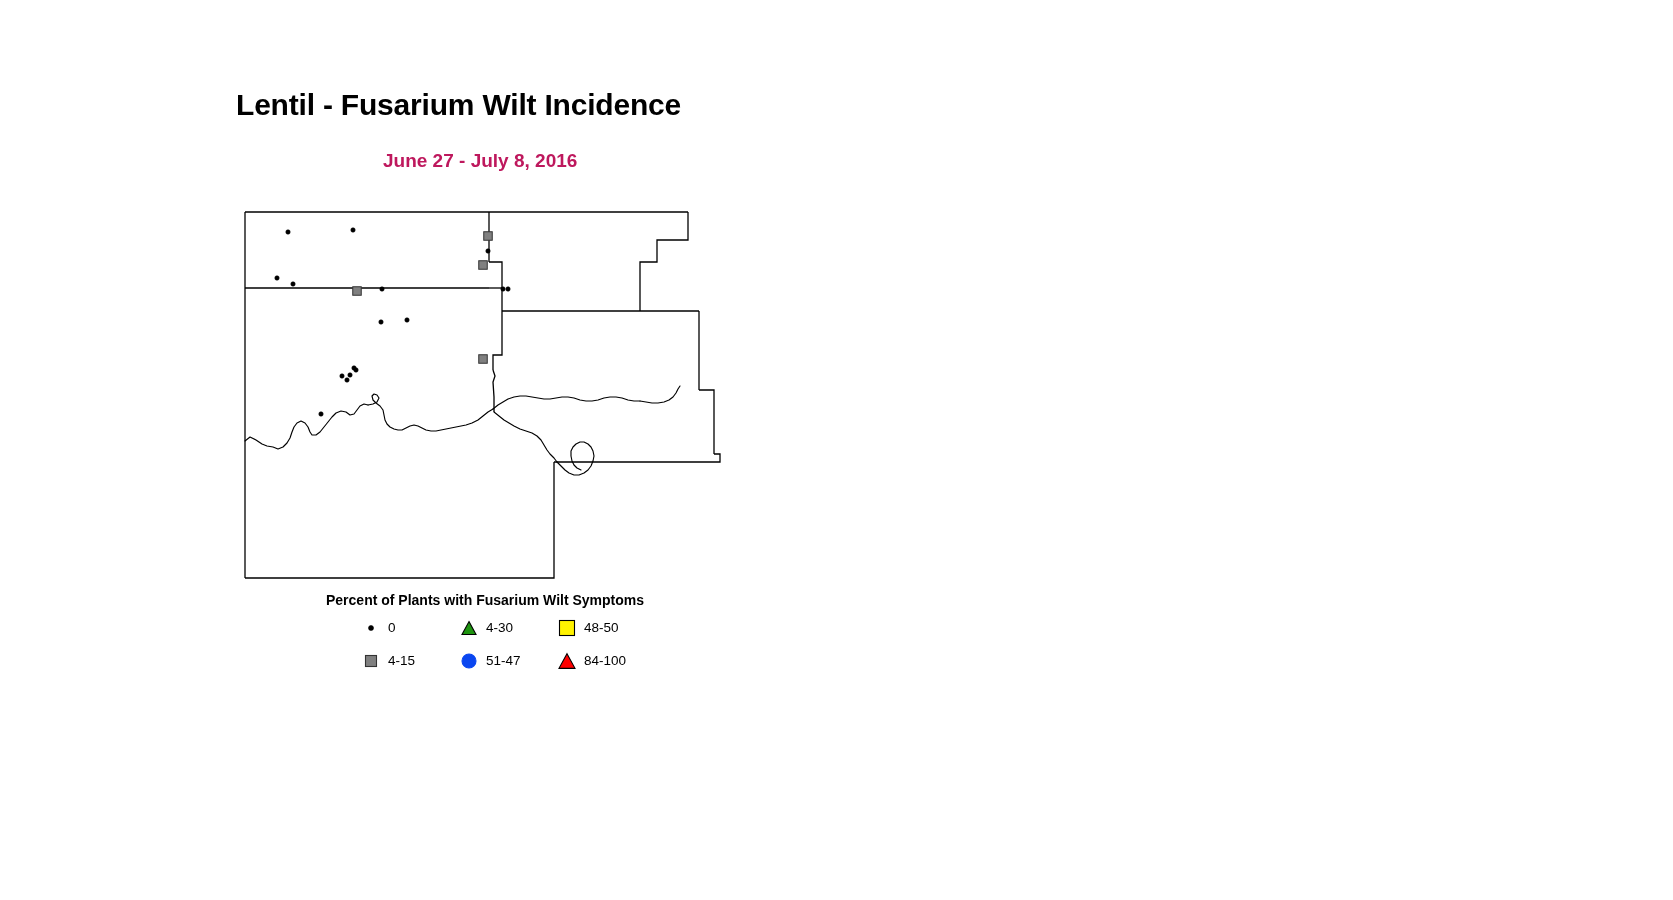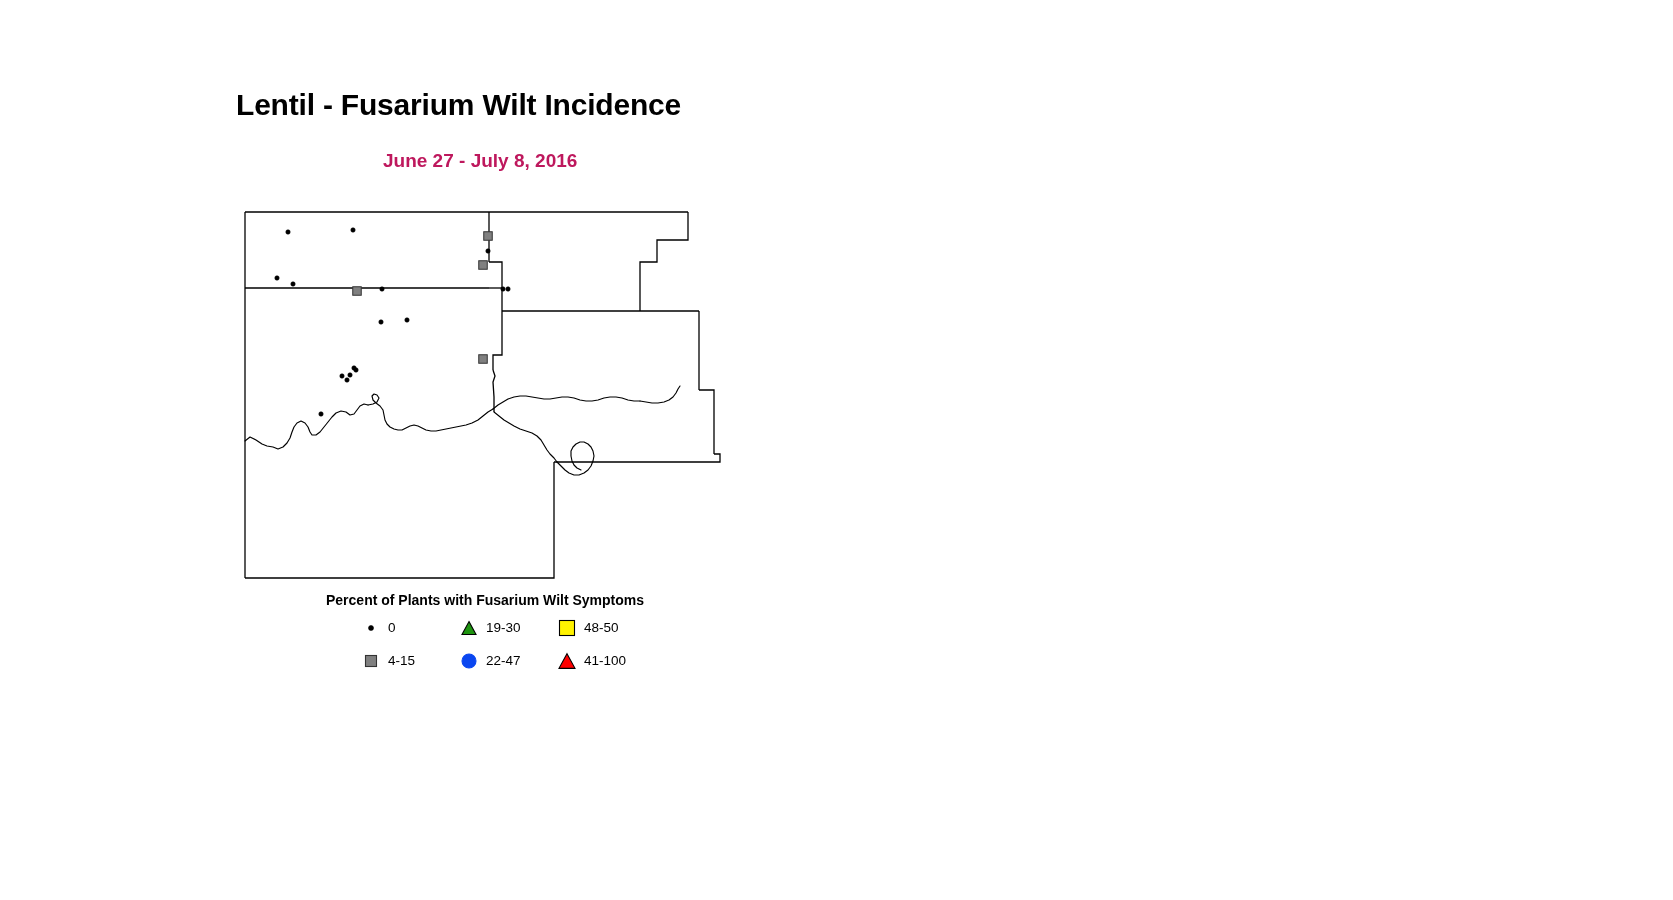--- a/index.html
+++ b/index.html
@@ -191,35 +191,35 @@
       <div class="legend-entry" style="left: 0px; top: 33px;">
         <span class="legend-sym"><svg width="22" height="20" viewBox="0 0 22 20">
             <rect x="5.5" y="4.5" width="11" height="11" fill="#808080" stroke="#333333" stroke-width="1.1"></rect>
           </svg></span>
         <span class="legend-label">4-15</span>
       </div>
       <div class="legend-entry" style="left: 98px; top: 0px;">
         <span class="legend-sym"><svg width="22" height="20" viewBox="0 0 22 20">
             <polygon points="11,3.5599999999999996 18,16.44 4,16.44" fill="#1E9410" stroke="#000000" stroke-width="1.1"></polygon>
           </svg></span>
-        <span class="legend-label">19-30</span>
+        <span class="legend-label">4-30</span>
       </div>
       <div class="legend-entry" style="left: 98px; top: 33px;">
         <span class="legend-sym"><svg width="22" height="20" viewBox="0 0 22 20">
             <circle cx="11" cy="10" r="7" fill="#0A46F0" stroke="#0A46F0" stroke-width="1.1"></circle>
           </svg></span>
-        <span class="legend-label">22-47</span>
+        <span class="legend-label">51-47</span>
       </div>
       <div class="legend-entry" style="left: 196px; top: 0px;">
         <span class="legend-sym"><svg width="22" height="20" viewBox="0 0 22 20">
             <rect x="3.5" y="2.5" width="15" height="15" fill="#FFF200" stroke="#000000" stroke-width="1.1"></rect>
           </svg></span>
         <span class="legend-label">48-50</span>
       </div>
       <div class="legend-entry" style="left: 196px; top: 33px;">
         <span class="legend-sym"><svg width="22" height="20" viewBox="0 0 22 20">
             <polygon points="11,2.6399999999999997 19,17.36 3,17.36" fill="#FF0000" stroke="#000000" stroke-width="1.1"></polygon>
           </svg></span>
-        <span class="legend-label">41-100</span>
+        <span class="legend-label">84-100</span>
       </div>
     </div>
 
 </div>
 
 </body></html>

